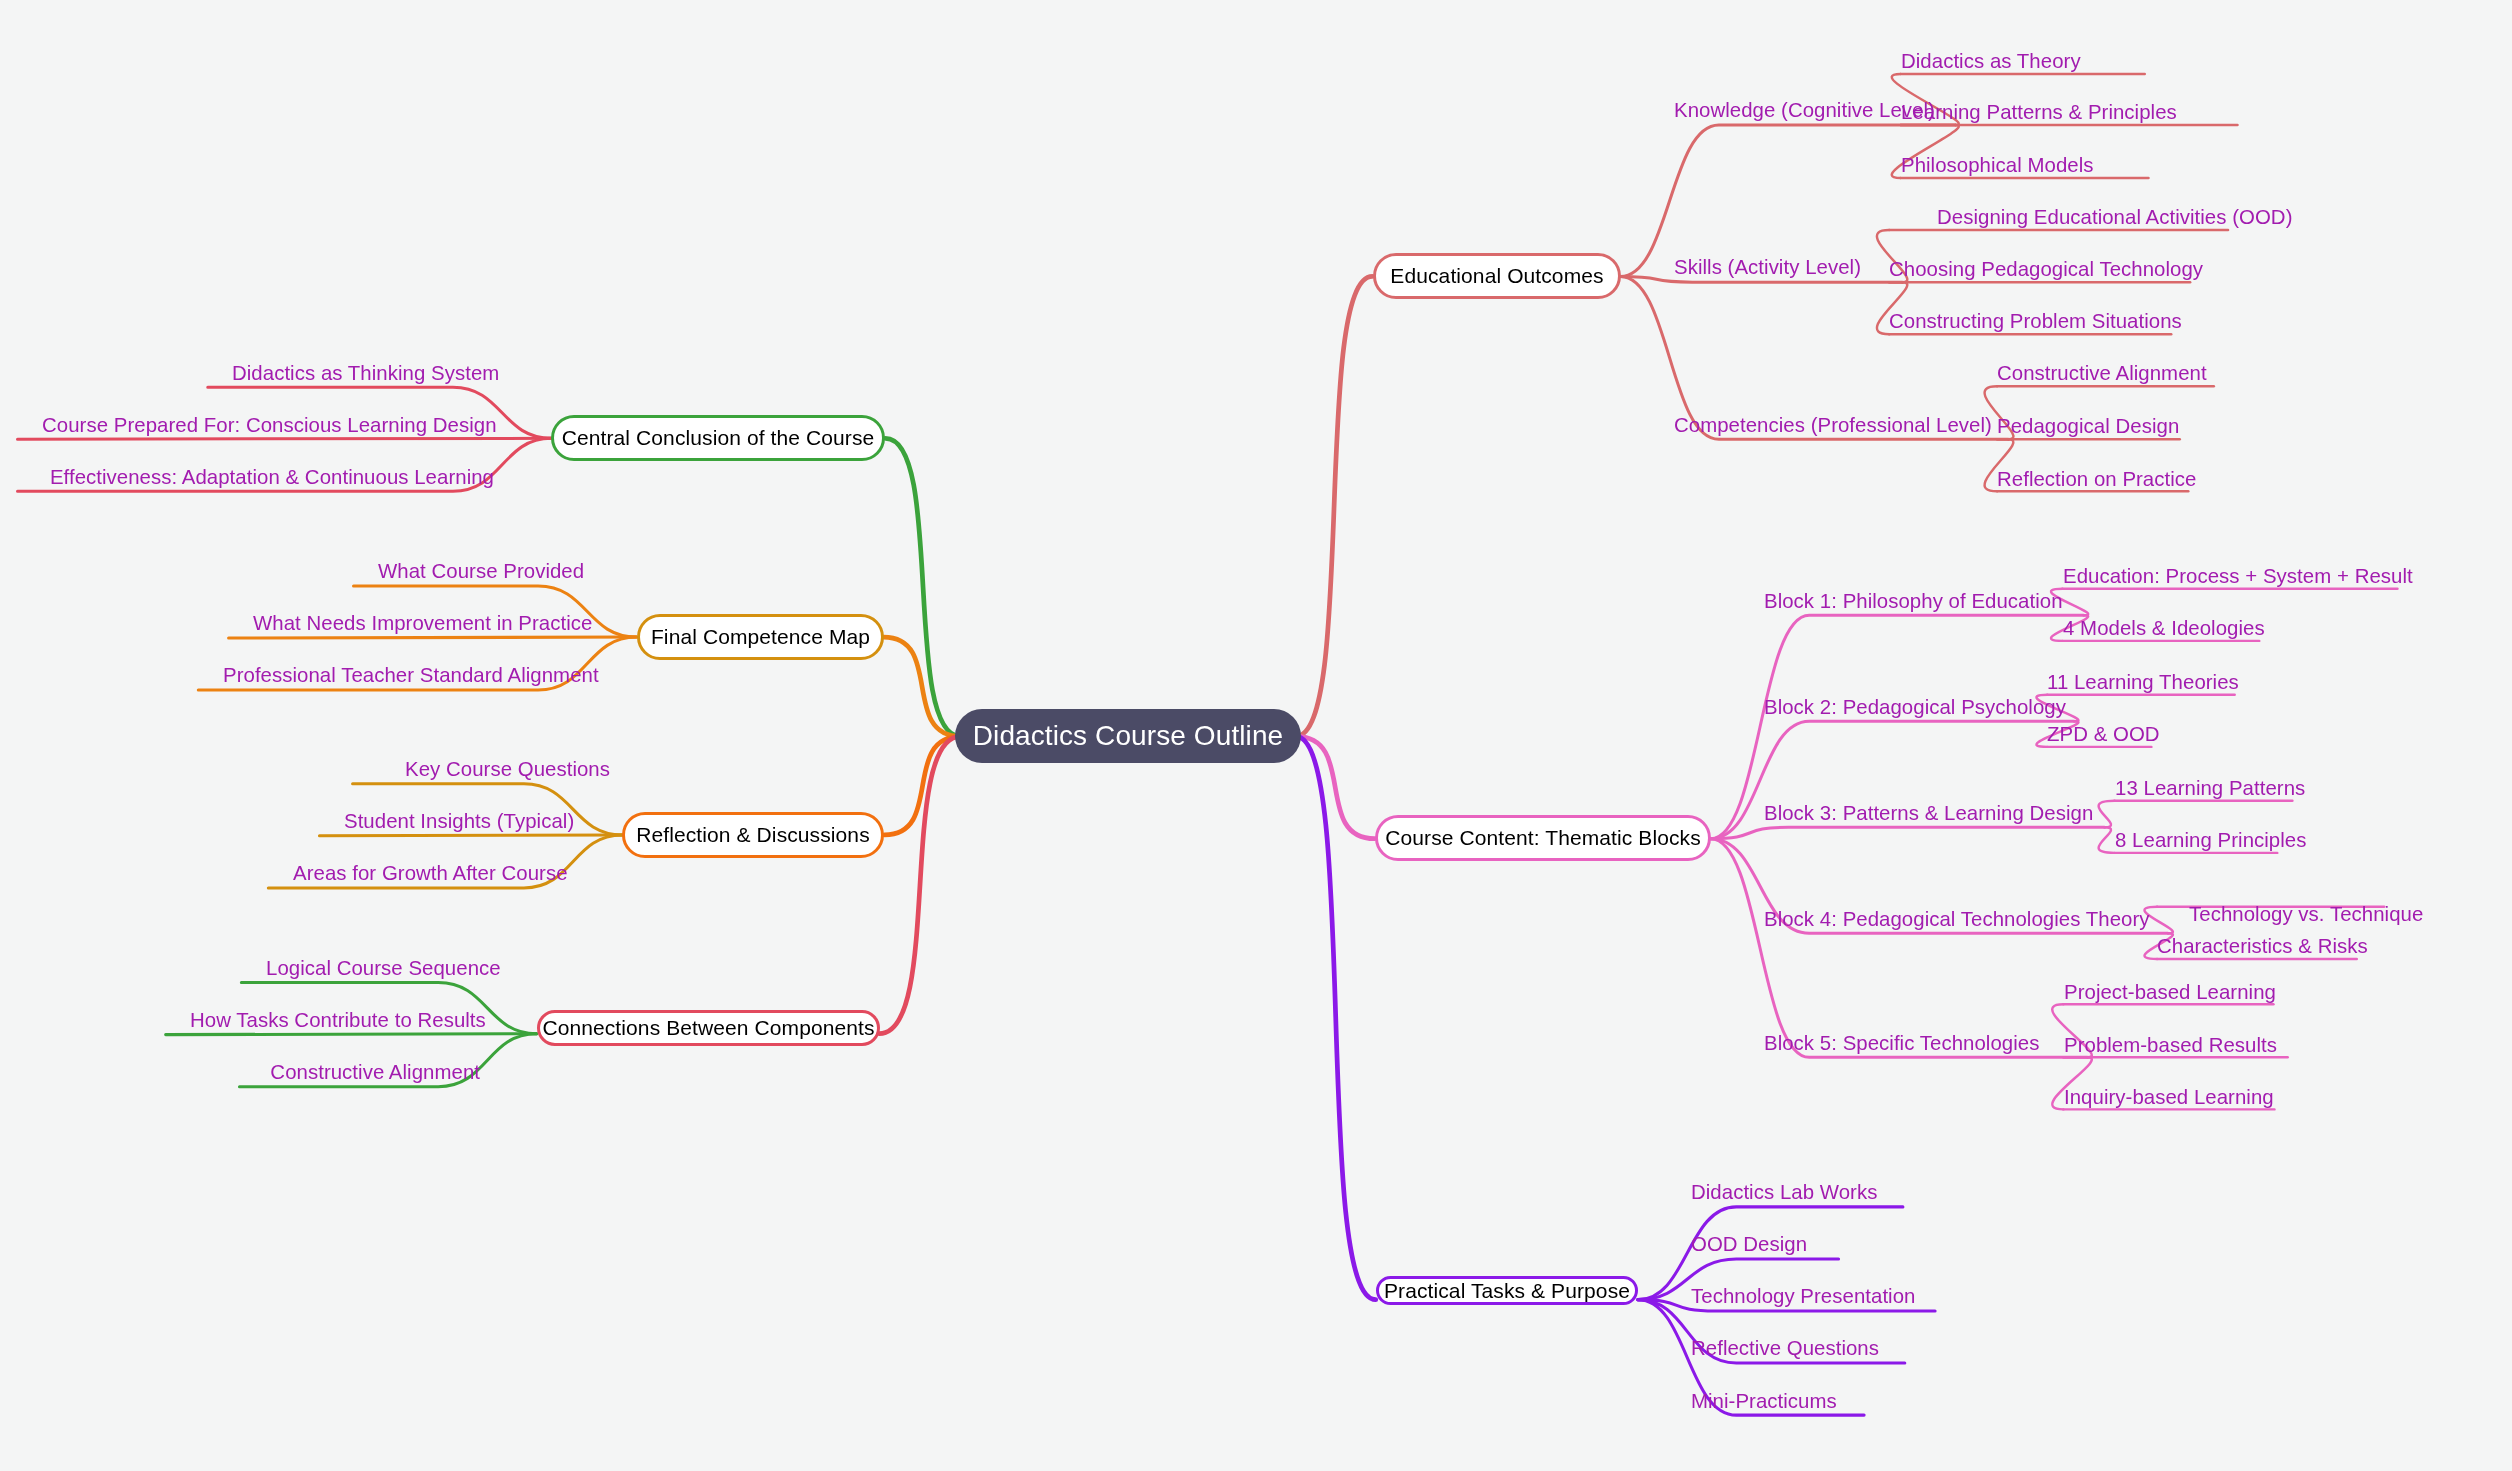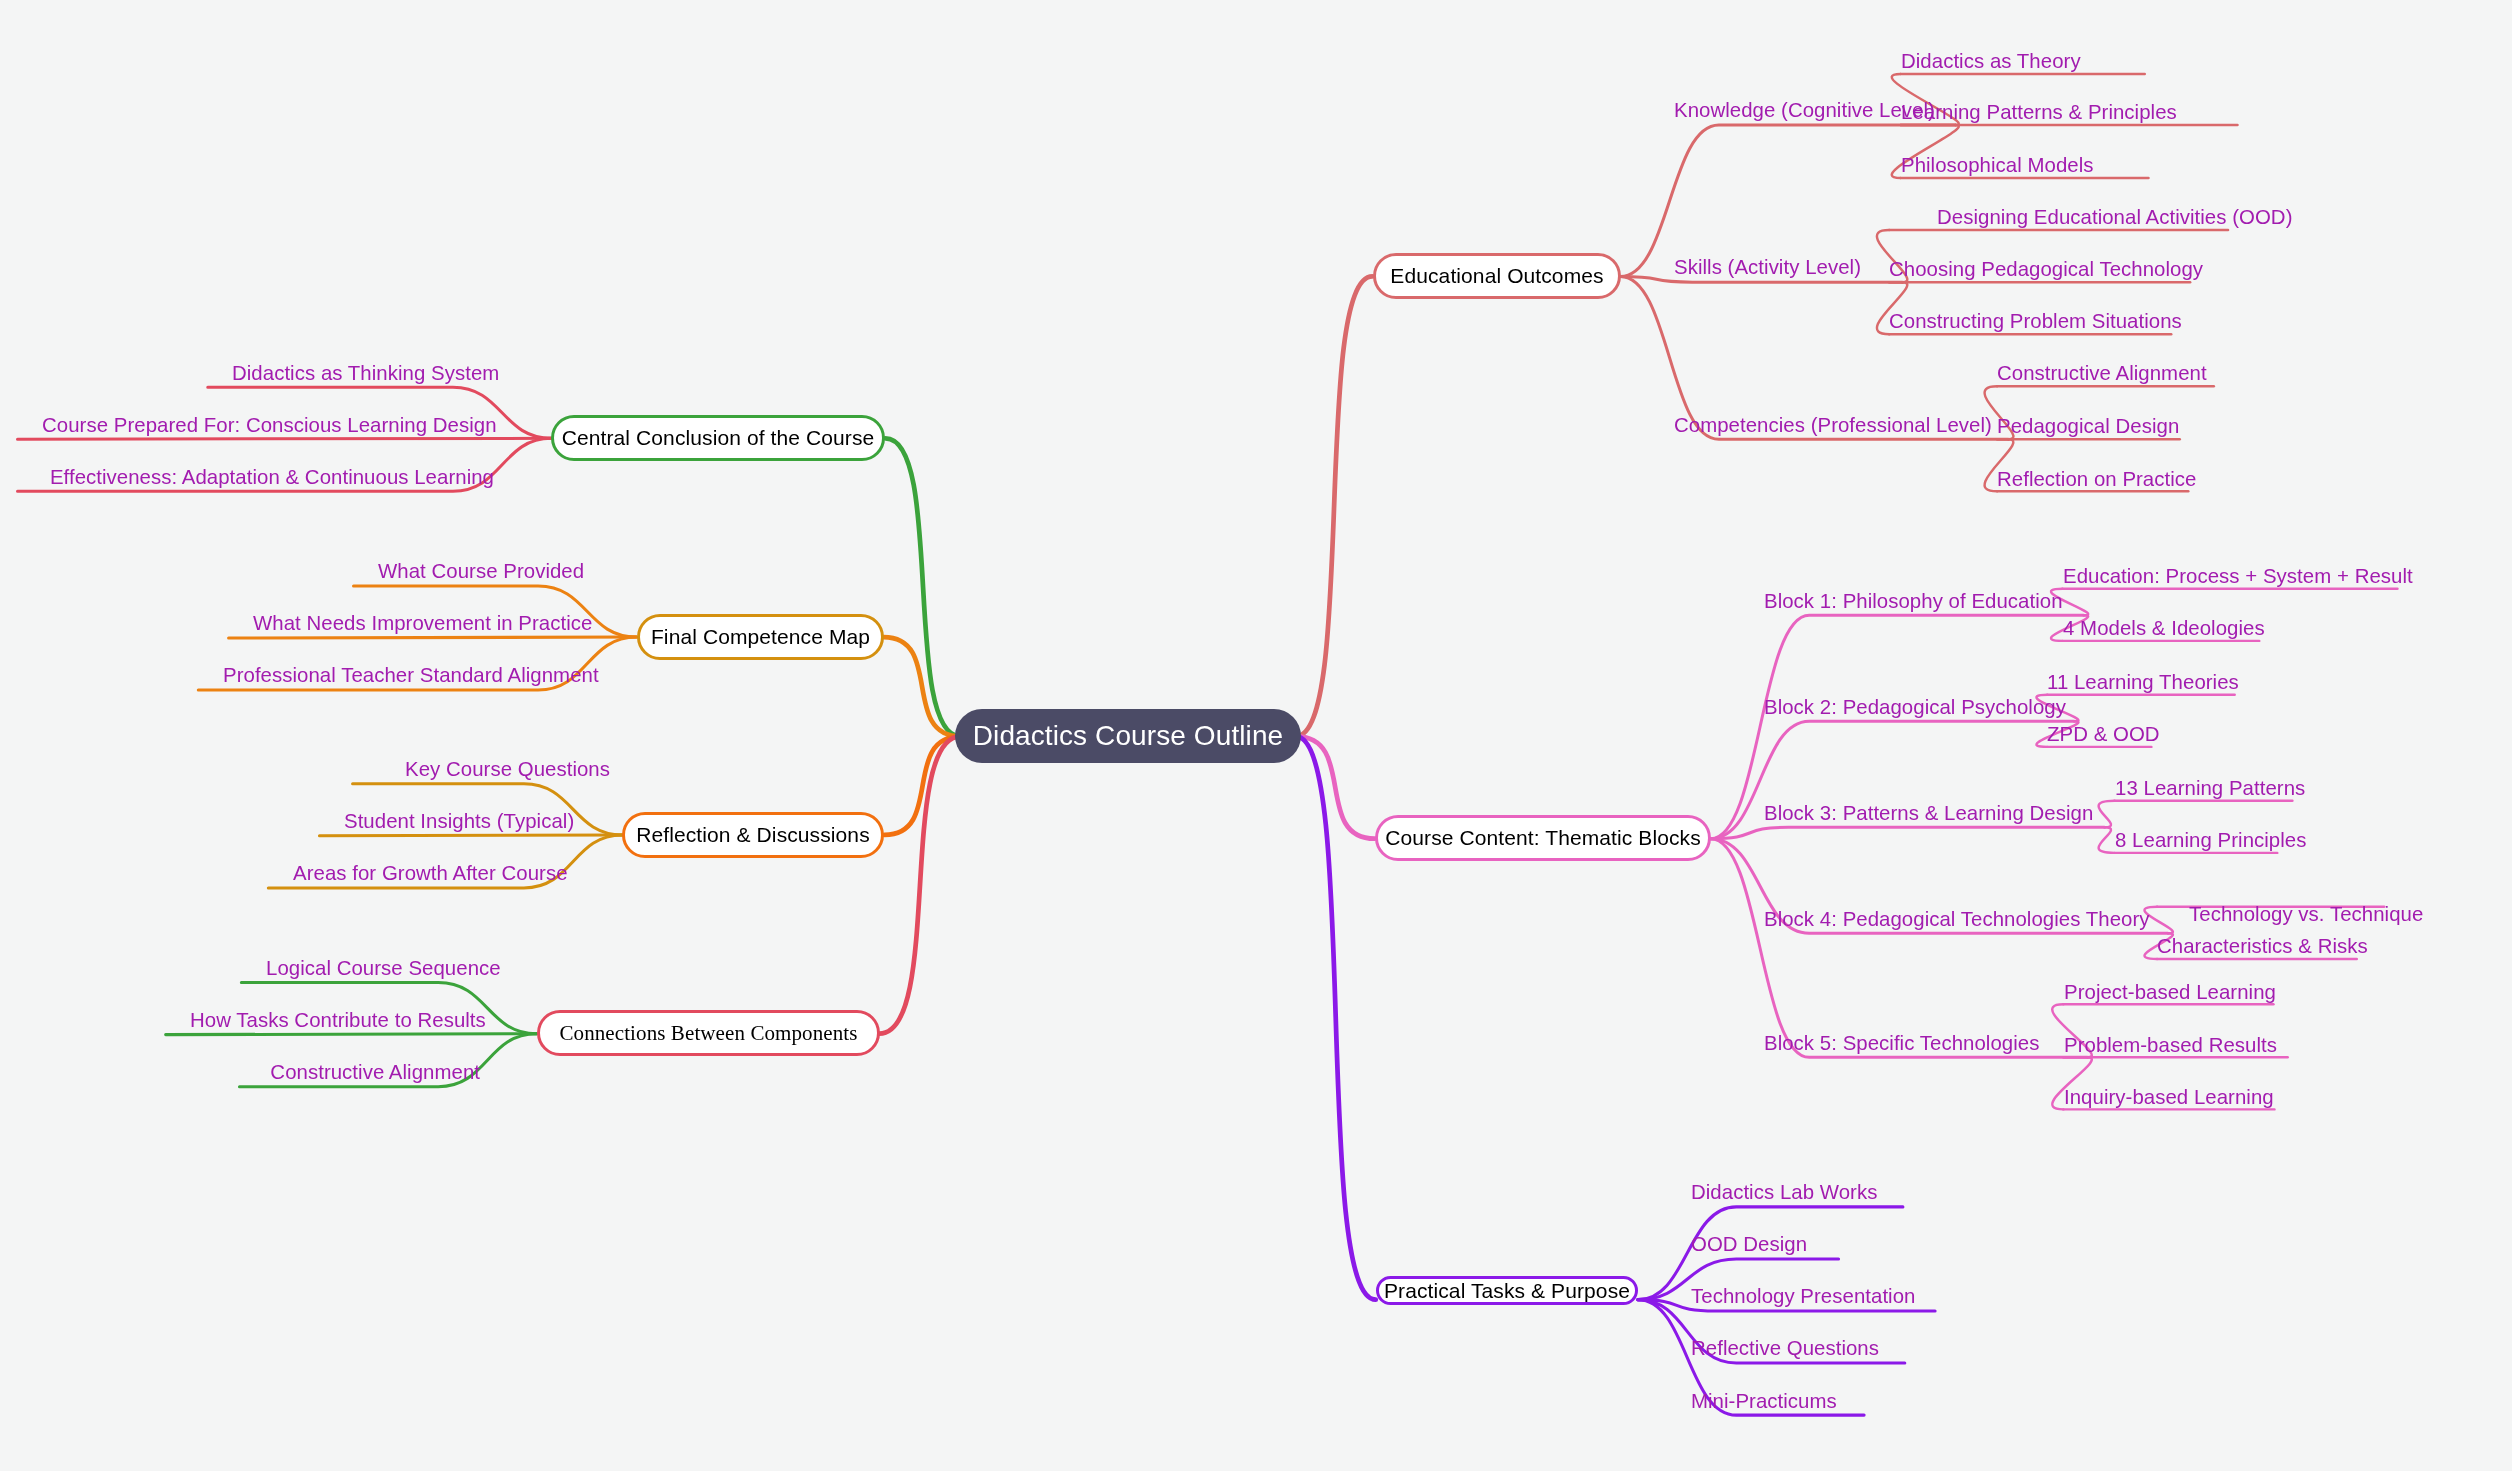--- a/index.html
+++ b/index.html
@@ -179,21 +179,21 @@
       </div>
       <div class="leaf lt" style="left: 378px; width: 202px; top: 561px;">What Course Provided</div>
       <div class="leaf lt" style="left: 253px; width: 327px; top: 613px;">What Needs Improvement in Practice</div>
       <div class="leaf lt" style="left: 223px; width: 357px; top: 665px;">Professional Teacher Standard Alignment</div>
       <div class="node branch" style="left: 622px; top: 812px; width: 262px; height: 46px; border-color: rgb(242, 112, 15);">
         <span>Reflection &amp; Discussions</span>
       </div>
       <div class="leaf lt" style="left: 377px; width: 188px; top: 759px; margin-left: 28px;">Key Course Questions</div>
       <div class="leaf lt" style="left: 344px; width: 222px; top: 811px;">Student Insights (Typical)</div>
       <div class="leaf lt" style="left: 293px; width: 273px; top: 863px;">Areas for Growth After Course</div>
-      <div class="node branch" style="left: 537px; top: 1010px; width: 343px; height: 46px; border-color: rgb(226, 74, 94); font-family: Liberation Serif, serif;">
+      <div class="node branch" style="left: 537px; top: 1010px; width: 343px; height: 36px; border-color: rgb(226, 74, 94);">
         <span>Connections Between Components</span>
       </div>
       <div class="leaf lt" style="left: 266px; width: 214px; top: 958px;">Logical Course Sequence</div>
       <div class="leaf lt" style="left: 190px; width: 290px; top: 1010px;">How Tasks Contribute to Results</div>
       <div class="leaf lt" style="left: 264px; width: 216px; top: 1062px;">Constructive Alignment</div>
     </div>
 </div>
 
 
 </body></html>

